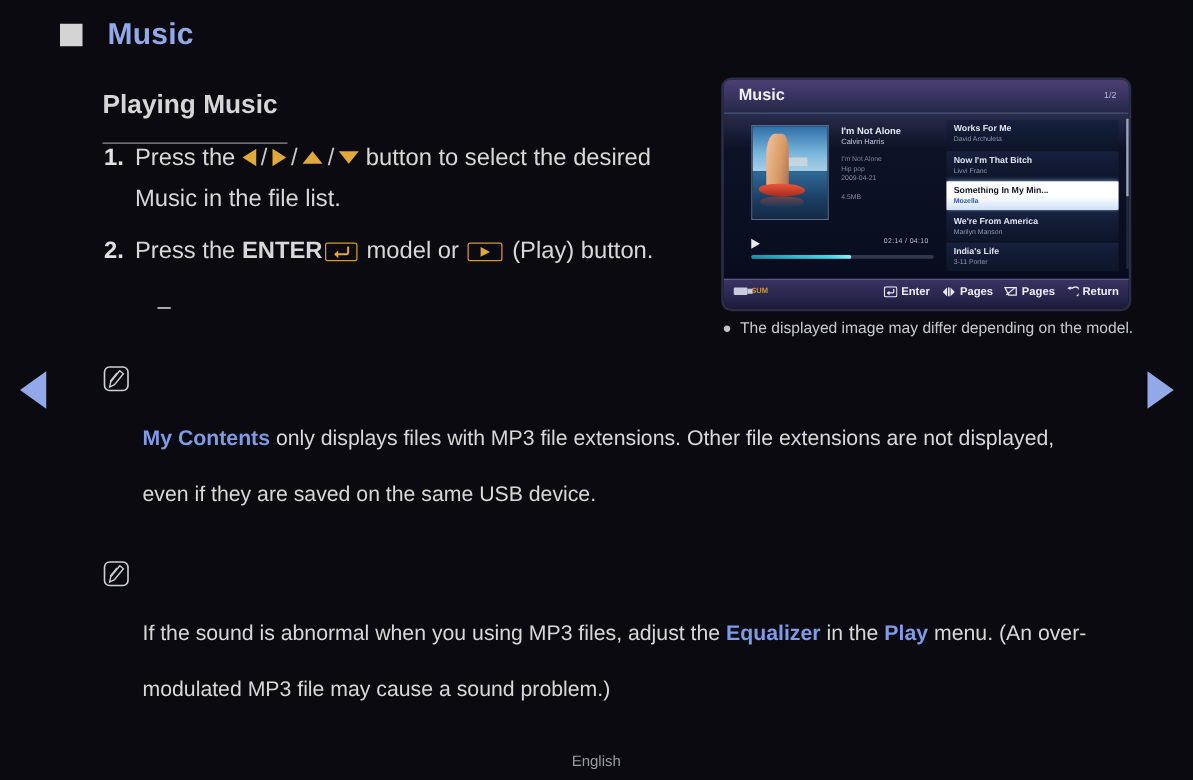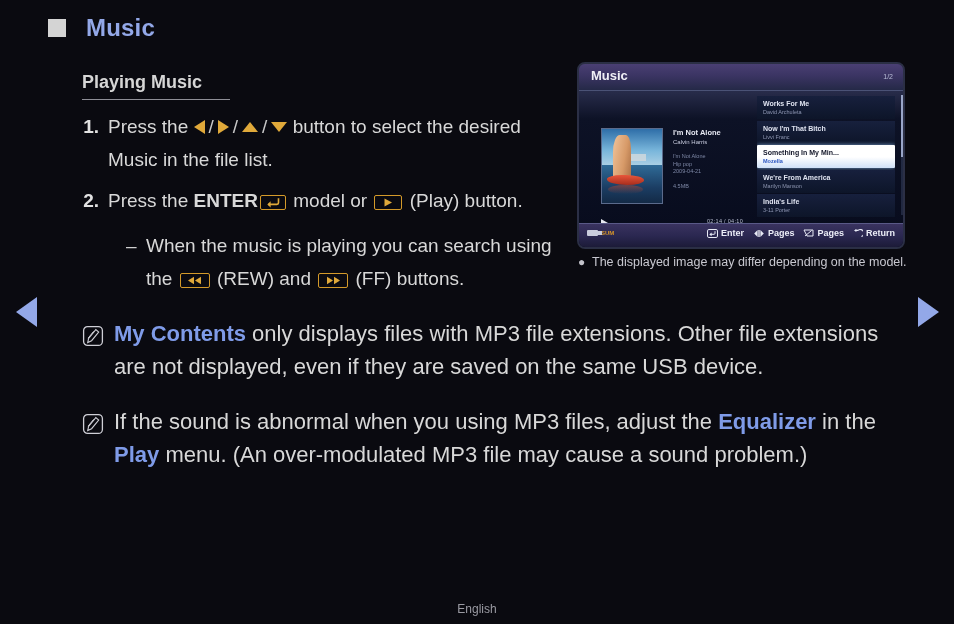--- a/index.html
+++ b/index.html
@@ -11,37 +11,37 @@
   }
   .page { position: relative; width: 954px; height: 508px; background: #0a0a10; }
 
   
   .hdr { position: absolute; left: 48px; top: 14px; display: flex; align-items: center; gap: 20px; }
   .hdr-sq { width: 18px; height: 18px; background: #d4d4d4; }
   .hdr-title { color: #93a8e8; font-size: 24px; font-weight: bold; letter-spacing: .2px; }
 
   
   .sec { position: absolute; left: 82px; top: 72px; }
-  .sec-title { color: #d6d6d6; font-size: 18px; font-weight: bold; padding-bottom: 5px; }
+  .sec-title { color: #d6d6d6; font-size: 21px; font-weight: bold; padding-bottom: 17px; }
   .sec-rule { height: 1px; background: #8e8e96; width: 148px; margin-top: 1px; }
 
   
   .body-col { position: absolute; left: 82px; top: 110px; width: 800px; }
   .oitem { display: flex; align-items: flex-start; margin-bottom: 8px; }
   .onum { color: #e2e2e2; font-size: 19px; font-weight: bold; width: 26px; flex: 0 0 26px; text-align: right; padding-right: 9px; line-height: 33px; }
   .otext { color: #d8d8d8; font-size: 19px; line-height: 33px; max-width: 450px; }
 
   .dash-item { display: flex; align-items: flex-start; margin-top: 12px; margin-left: 44px; }
   .dash { color: #d0d0d0; font-size: 19px; width: 20px; flex: 0 0 20px; line-height: 33px; }
   .dash-text { color: #d8d8d8; font-size: 19px; line-height: 33px; max-width: 430px; }
 
   
   .note-row { display: flex; align-items: flex-start; margin-top: 22px; }
   .note-ico { flex: 0 0 22px; width: 22px; height: 22px; margin-top: 8px; margin-right: 10px; }
-  .note-text { color: #d8d8d8; font-size: 22px; line-height: 33px; }
+  .note-text { color: #d8d8d8; font-size: 17px; line-height: 45px; margin-top: 44px; }
   .hl { color: #7f9be8; font-weight: bold; }
   .tri { width: 0; height: 0; display: inline-block; vertical-align: -1px; }
   .tri-l { border-top: 7px solid transparent; border-bottom: 7px solid transparent; border-right: 11px solid #e0a93a; }
   .tri-r { border-top: 7px solid transparent; border-bottom: 7px solid transparent; border-left: 11px solid #e0a93a; }
   .tri-u { border-left: 8px solid transparent; border-right: 8px solid transparent; border-bottom: 10px solid #e0a93a; vertical-align: 1px; }
   .tri-d { border-left: 8px solid transparent; border-right: 8px solid transparent; border-top: 10px solid #e0a93a; vertical-align: 1px; }
   .slash { color: #c9c9c9; padding: 0 4px; }
 
   .boxkey { display: inline-block; border: 1.6px solid #d49a2a; border-radius: 2px;
             padding: 1px 4px; vertical-align: -3px; line-height: 0; margin: 0 2px; }
@@ -62,21 +62,21 @@
         border: 2px solid #2b2f45; overflow: hidden;
         background: linear-gradient(180deg,#3b3560 0%, #262a48 16%, #0d1226 30%, #070b1c 100%); }
   .tv-topbar { position: relative; height: 27px;
         background: linear-gradient(180deg,#4a3f73 0%, #3a3462 45%, #232845 100%); }
   .tv-topbar:after { content:""; position:absolute; left:0; right:0; bottom:0; height:1px; background: rgba(150,160,210,.35); }
   .tv-title { position: absolute; left: 12px; top: 4px; color: #f0f0f6; font-size: 13px; font-weight: bold; }
   .tv-page { position: absolute; right: 10px; top: 9px; color: #b9bdd6; font-size: 7px; }
 
   .tv-main { position: relative; height: 132px; }
 
-  .tv-left { position: absolute; left: 8px; top: 6px; width: 160px; height: 122px; margin-top: 28px; }
+  .tv-left { position: absolute; left: 8px; top: 6px; width: 160px; height: 122px; }
   .art { position: absolute; left: 14px; top: 3px; width: 62px; height: 76px;
          border: 1px solid #5b6b8c; overflow: hidden; }
   .art-sky { position:absolute; left:0; top:0; width:100%; height:48%;
          background: linear-gradient(180deg,#2e6ea8 0%, #79b6db 60%, #a9cfe4 100%); }
   .art-water { position:absolute; left:0; top:48%; width:100%; height:52%;
          background: linear-gradient(180deg,#2f6b97 0%, #1b3d63 60%, #132a46 100%); }
   .art-city { position:absolute; left:28%; top:34%; width:46%; height:9%; background:#cfd8dd; opacity:.85; }
   .art-leg { position:absolute; left:18%; top:8%; width:30%; height:62%;
          background: linear-gradient(100deg,#f0c39a 0%, #d79a68 60%, #a96f45 100%); border-radius: 38% 30% 10% 10%; }
   .art-shoe { position:absolute; left:8%; top:62%; width:62%; height:14%;
@@ -155,27 +155,20 @@
       <div class="otext"><span>Press the </span><b>ENTER</b><span class="boxkey"><svg width="16" height="11" viewBox="0 0 16 11">
               <path d="M13.5 1.2v4.6a1.6 1.6 0 0 1-1.6 1.6H3.2" fill="none" stroke="#e0a93a" stroke-width="1.6"></path>
               <path d="M5.6 4.3 2.3 7.4l3.3 3.1z" fill="#e0a93a"></path>
             </svg></span><span> model or </span><span class="boxkey"><svg width="18" height="11" viewBox="0 0 18 11">
               <path d="M5.5 1.6 13 5.5 5.5 9.4z" fill="#e0a93a"></path>
             </svg></span><span> (Play) button.</span></div>
     </div>
 
     <div class="dash-item">
       <div class="dash">–</div>
-      <div class="dash-text"><span>When the music is playing you can search using the </span><span class="boxkey"><svg width="20" height="11" viewBox="0 0 20 11">
-              <path d="M9 1.7 3 5.5l6 3.8z" fill="#e0a93a"></path>
-              <path d="M16 1.7 10 5.5l6 3.8z" fill="#e0a93a"></path>
-            </svg></span> <span>(REW)</span><span> and </span><span class="boxkey"><svg width="20" height="11" viewBox="0 0 20 11">
-              <path d="M4 1.7 10 5.5l-6 3.8z" fill="#e0a93a"></path>
-              <path d="M11 1.7 17 5.5l-6 3.8z" fill="#e0a93a"></path>
-            </svg></span> <span>(FF)</span><span> buttons.</span></div>
     </div>
 
     <div class="note-row">
       <span class="note-ico">
         <svg width="22" height="22" viewBox="0 0 22 22">
           <rect x="1.6" y="1.6" width="18.8" height="18.8" rx="4" fill="none" stroke="#cfcfd6" stroke-width="1.3"></rect>
           <path d="M13.8 4.6 6.6 13.4l-.9 4.2 3.9-1.9 7.1-8.7z" fill="none" stroke="#cfcfd6" stroke-width="1.1"></path>
           <path d="M11.6 6.4 6.1 13.2" fill="none" stroke="#cfcfd6" stroke-width="1"></path>
         </svg>
       </span>

